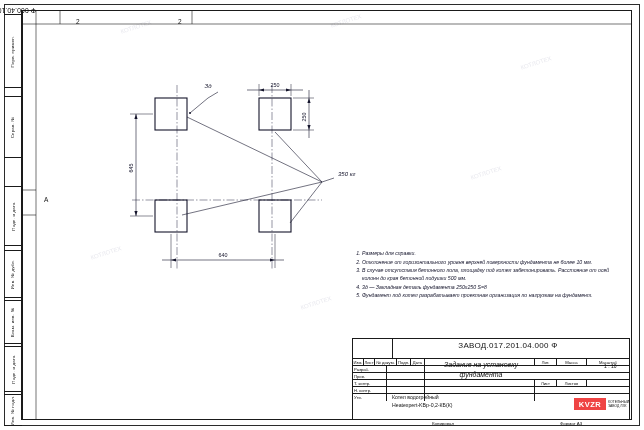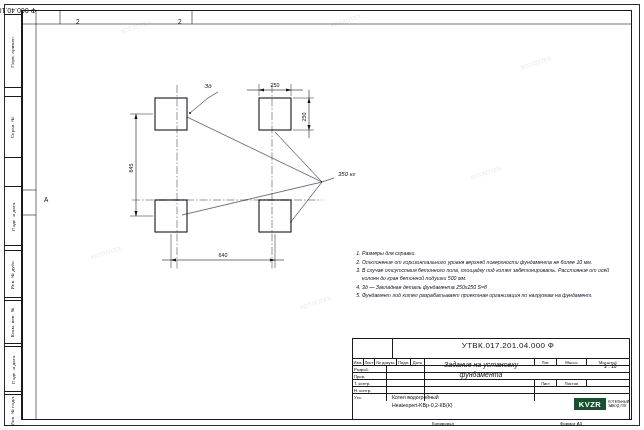--- a/index.html
+++ b/index.html
@@ -34,21 +34,21 @@
   .tb{position:absolute;left:352px;top:338px;width:278px;height:82px;border:1.2px solid #1a1a1a;box-sizing:border-box;font-size:4.2px;color:#111;}
   .tb .row{display:flex;}
   .tb .cell{border-right:1px solid #1a1a1a;border-bottom:1px solid #1a1a1a;box-sizing:border-box;padding:0 1px;overflow:hidden;white-space:nowrap;display:flex;align-items:center;}
   .tb .nb{border-bottom:none;}
   .tb .nr{border-right:none;}
 
   .tb-code{position:absolute;left:392px;top:341px;width:232px;text-align:center;font-size:8px;color:#111;letter-spacing:.3px;}
   .tb-title{position:absolute;left:392px;top:360px;width:178px;text-align:center;font-size:7px;color:#111;font-style:italic;line-height:1.4;}
   .tb-sub{position:absolute;left:392px;top:394px;width:178px;font-size:5.2px;color:#111;line-height:1.45;}
 
-  .logo{position:absolute;left:574px;top:398px;width:32px;height:12px;background:#14532d;color:#fff;font-size:7.5px;
+  .logo{position:absolute;left:574px;top:398px;width:32px;height:12px;background:#ef4444;color:#fff;font-size:7.5px;
         display:flex;align-items:center;justify-content:center;letter-spacing:.5px;font-weight:bold;}
   .logo-txt{position:absolute;left:608px;top:400px;width:22px;font-size:3.4px;color:#111;line-height:1.3;}
 
   .foot-left{position:absolute;left:432px;top:421px;font-size:4.4px;color:#111;}
   .foot-right{position:absolute;left:560px;top:421px;font-size:4.4px;color:#111;}
 
   .wm{position:absolute;font-size:6px;color:#e8e8ee;transform:rotate(-18deg);white-space:nowrap;pointer-events:none;}
 
   .dim-txt{font-size:5.4px;fill:#14142b;font-family:"Liberation Sans",sans-serif;}
   .lead-txt{font-size:6px;fill:#14142b;font-family:"Liberation Sans",sans-serif;font-style:italic;}
@@ -214,21 +214,21 @@
       <div class="cell nr" style="width:94px;height:7px;"></div>
     </div>
     <div class="row" style="height:7px;">
       <div class="cell nb" style="width:34px;height:7px;">Утв.</div>
       <div class="cell nb" style="width:38px;height:7px;"></div>
       <div class="cell nb" style="width:110px;height:7px;"></div>
       <div class="cell nb nr" style="width:94px;height:7px;"></div>
     </div>
   </div>
 
-  <div class="tb-code">УТВК.017.201.04.000 Ф</div>
+  <div class="tb-code">ЗАВОД.017.201.04.000 Ф</div>
   <div class="tb-title">
     <div>Задание на установку</div>
     <div>фундамента</div>
   </div>
   <div class="tb-sub">
     <div>Котел водогрейный</div>
     <div>Heatexpert-KВр-0,2-КБ(К)</div>
   </div>
 
   <div style="position:absolute;left:604px;top:363px;font-size:5px;color:#111;">1 : 10</div>

